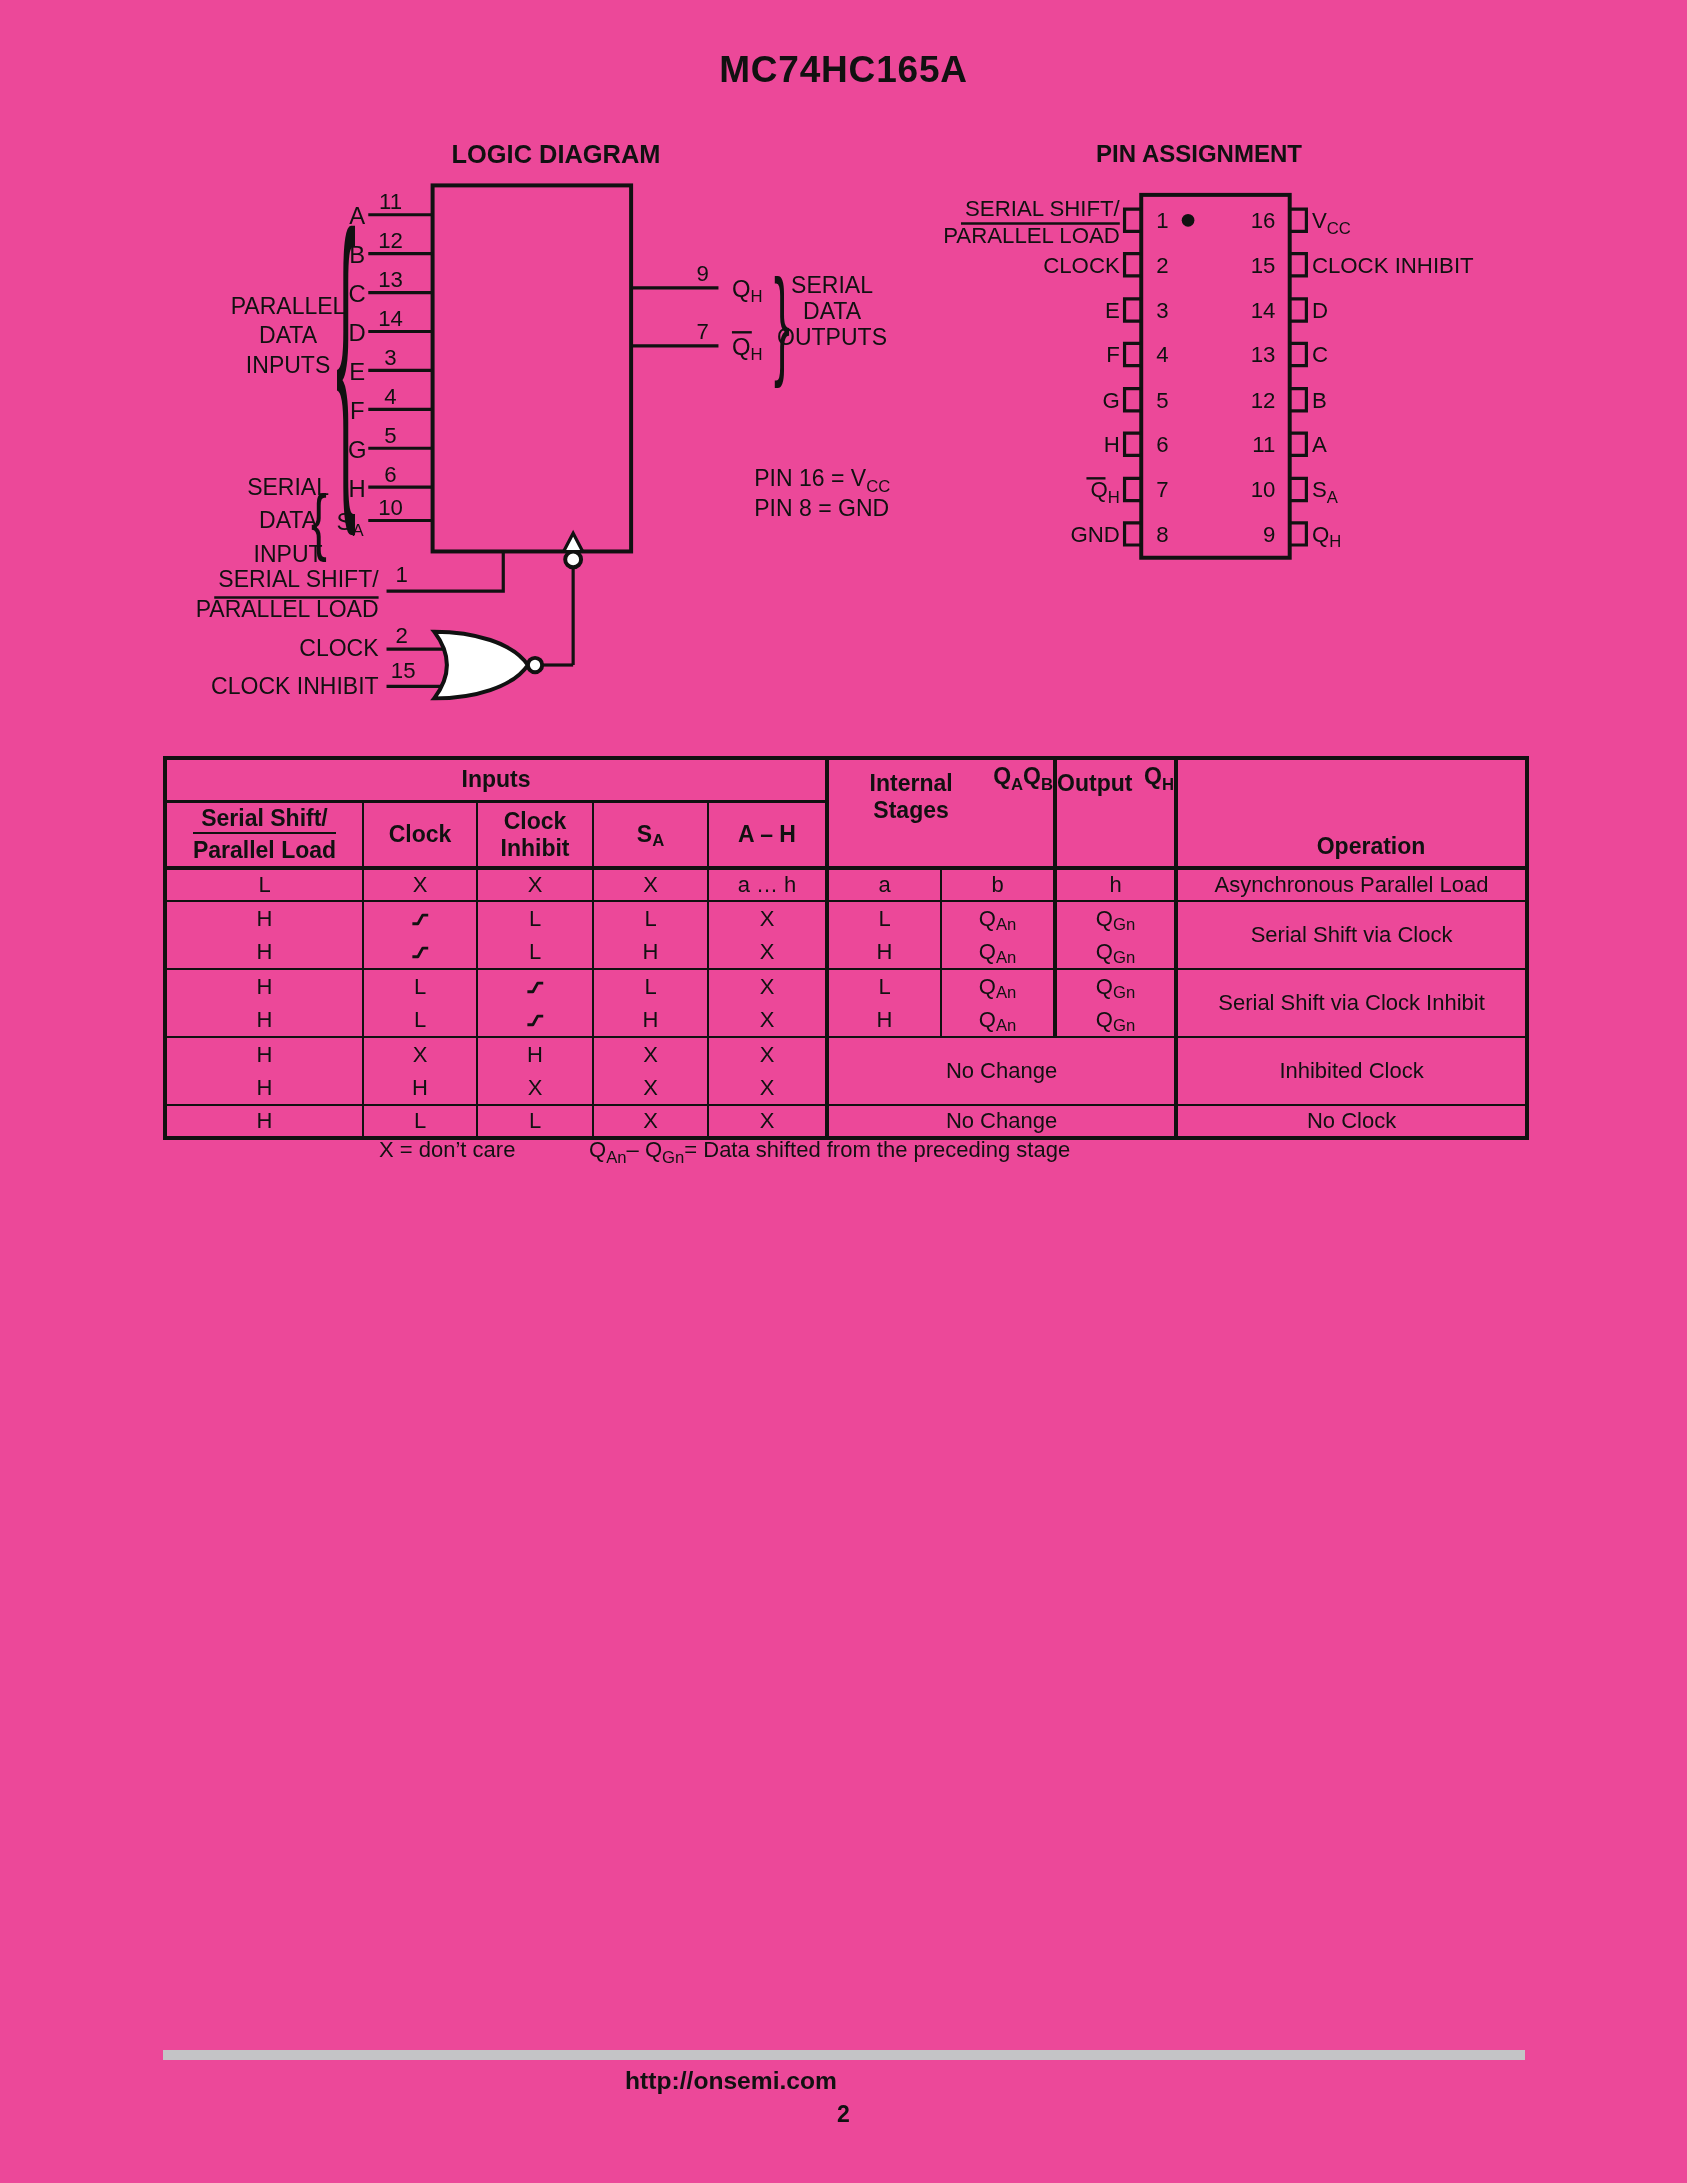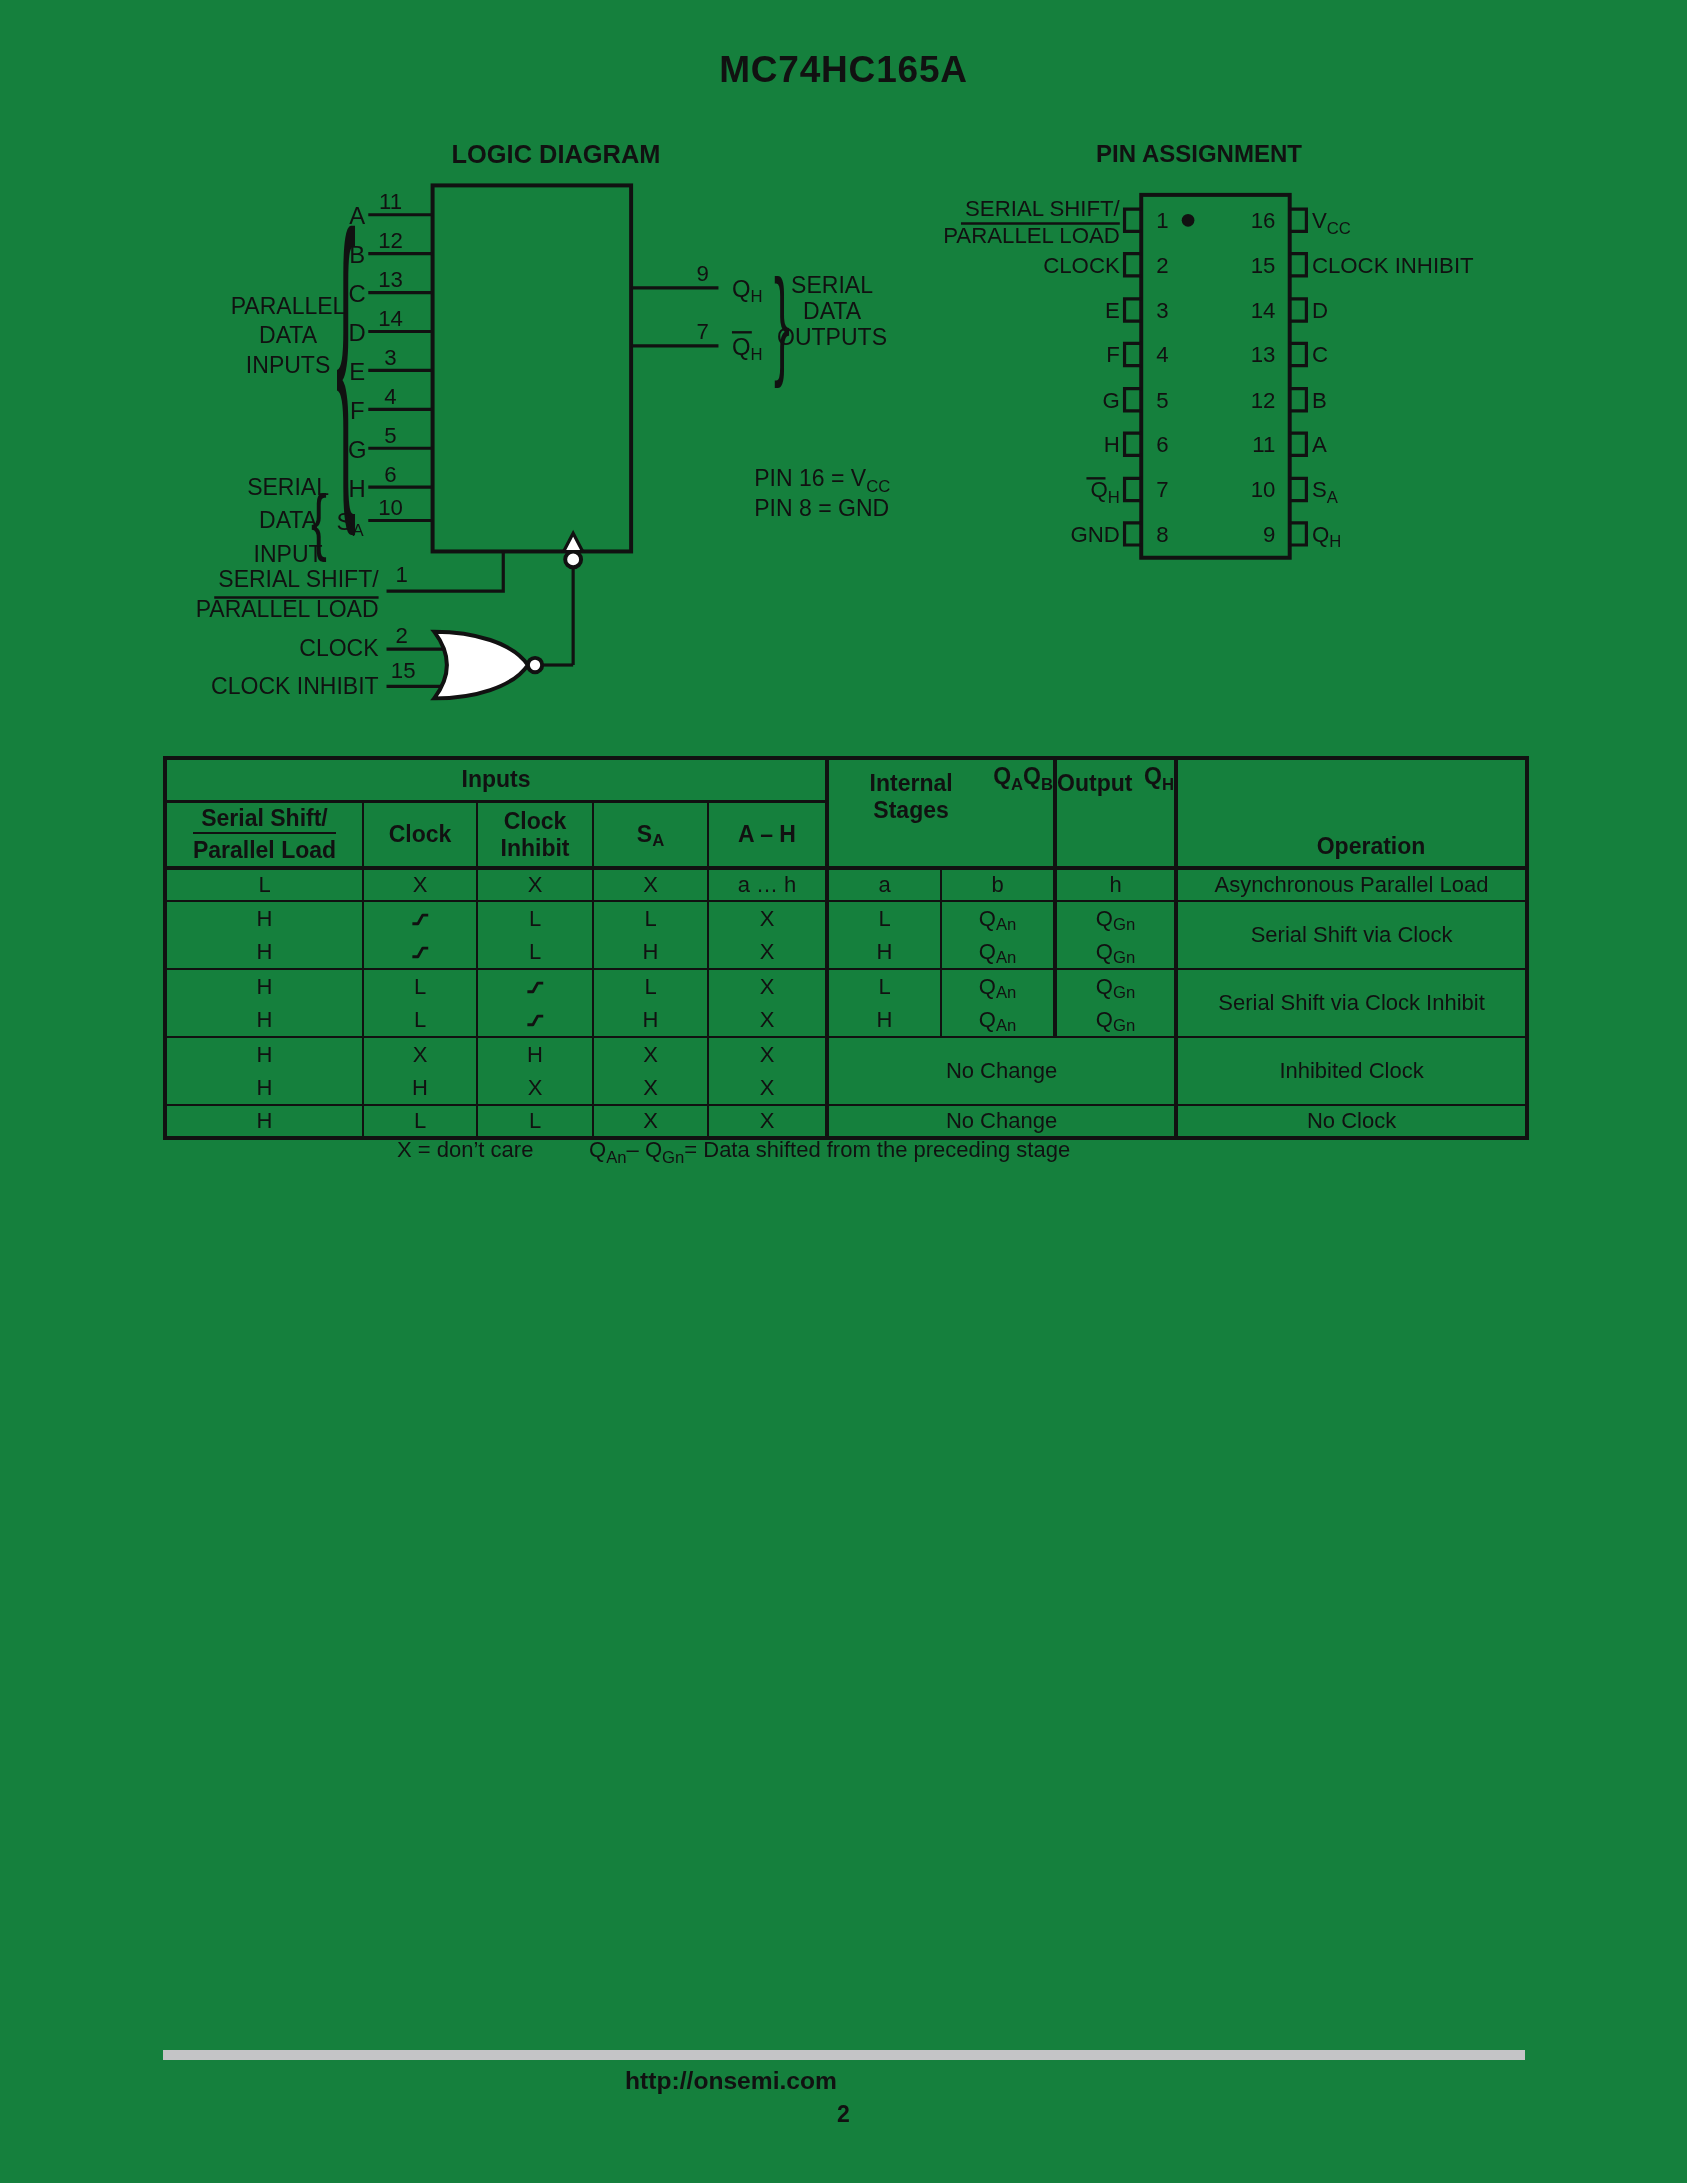--- a/index.html
+++ b/index.html
@@ -1,16 +1,16 @@
 <!DOCTYPE html>
 <html style="font-size:12.7px"><head>
 <meta charset="utf-8">
 <style>
   html,body{margin:0;padding:0;background:#fff;}
-  .page{position:relative;width:1687px;height:2183px;background:#15803d;
+  .page{position:relative;width:1687px;height:2183px;background:#ec4899;
         font-family:"Liberation Sans",sans-serif;color:#111;overflow:hidden;}
   .abs{position:absolute;}
   .hdr{position:absolute;font-weight:bold;color:#111;}
   #title{left:0;width:1687px;top:49px;text-align:center;font-size:37px;letter-spacing:0.8px;}
   #lg-h{left:318px;width:476px;top:140px;text-align:center;font-size:25.4px;}
   #pa-h{left:953px;width:492px;top:140px;text-align:center;font-size:24px;}
   #ft-h{left:0;width:1687px;top:717px;text-align:center;font-size:25.4px;}
 
   svg{position:absolute;overflow:visible;}
   svg text{font-family:"Liberation Sans",sans-serif;fill:#111;}
@@ -570,21 +570,21 @@
               <span>X</span>
             </div>
           </td>
       <td colspan="3" class="bl5">No Change</td>
       <td class="op bl5">No Clock</td>
     </tr>
   </tbody>
     </table>
 
   <div id="fnote" class="abs" style="left:0;top:1137px;width:1687px;height:32px;">
-    <span class="fn fnote" style="left:379px;margin-left:18px;"><div class="cline">
+    <span class="fn fnote" style="left:379px;"><div class="cline">
           <span>X = don’t care</span>
         </div></span>
     <span class="fn fnote" style="left:589px;"><div class="cline">
           <span>Q</span>
           <span class="tsub">An</span>
           <span> – Q</span>
           <span class="tsub">Gn</span>
           <span> = Data shifted from the preceding stage</span>
         </div></span>
   </div>

